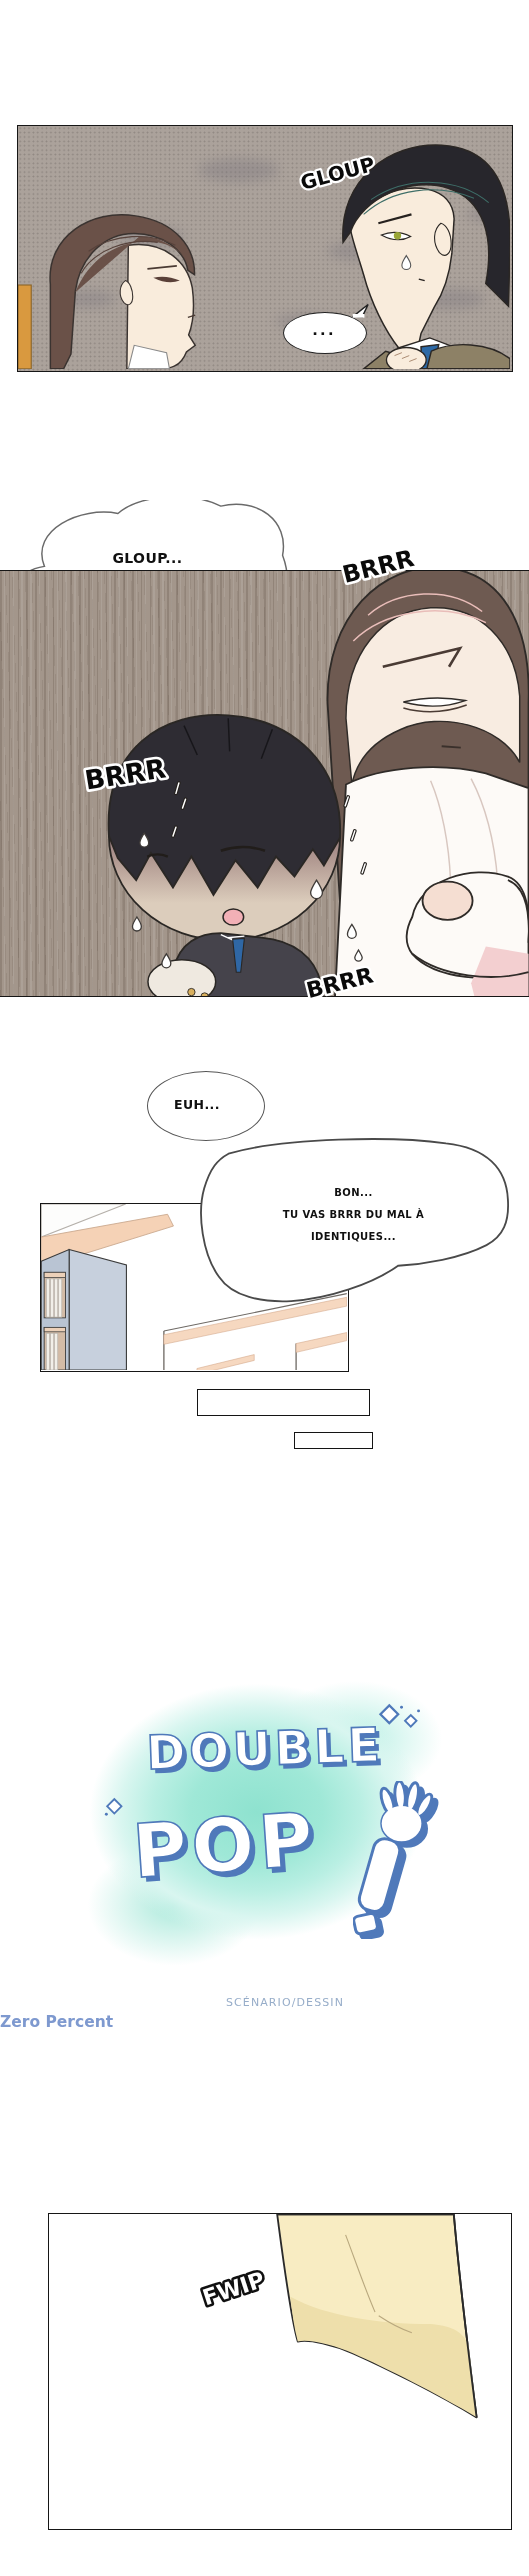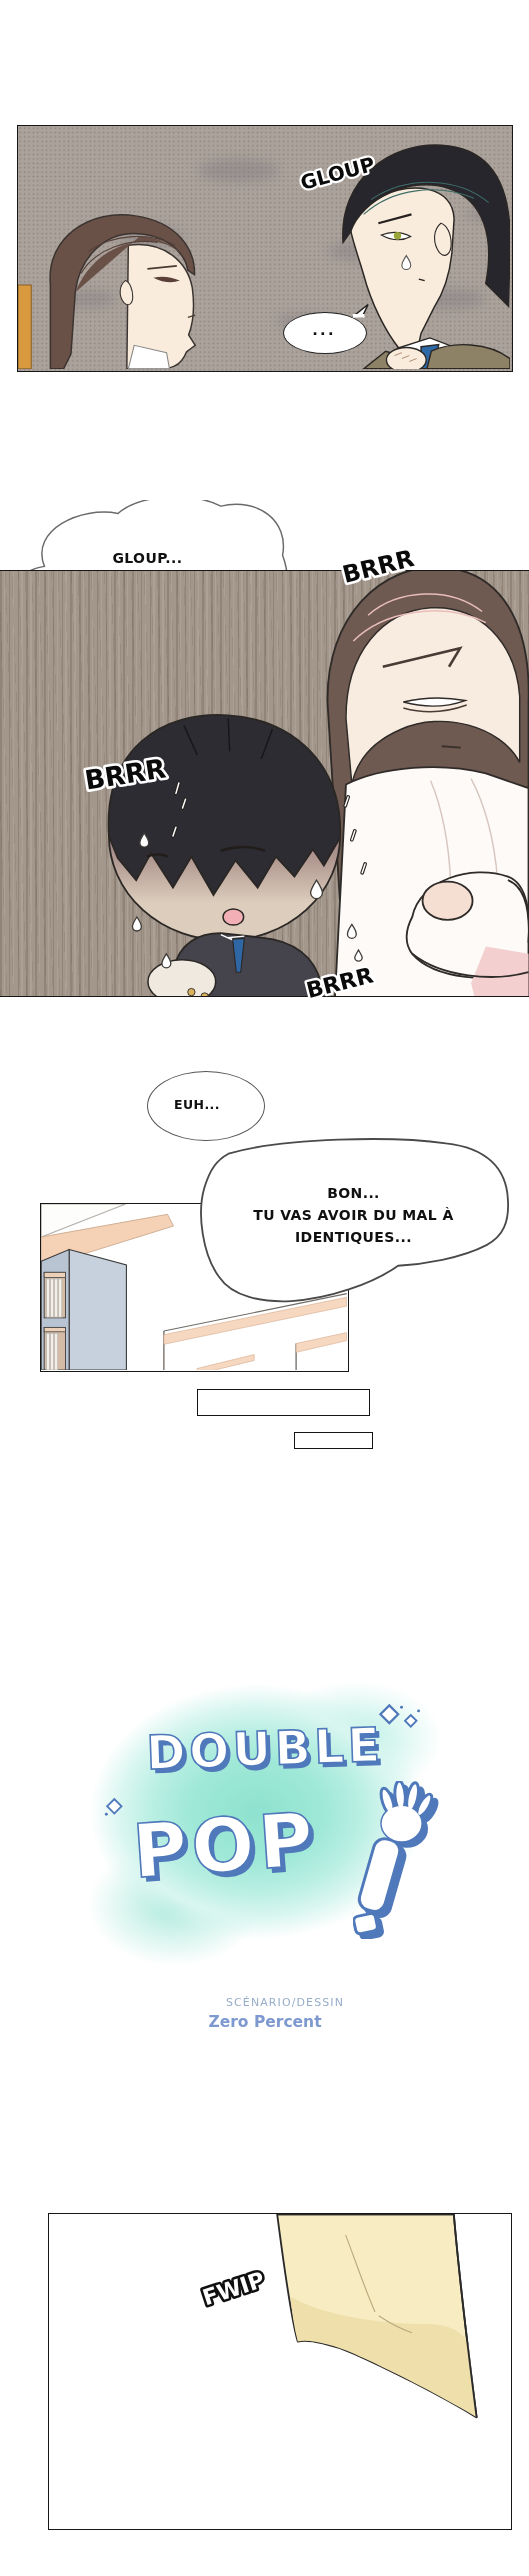--- a/index.html
+++ b/index.html
@@ -29,21 +29,21 @@
       radial-gradient(ellipse 30% 25% at 28% 72%, rgba(143,226,207,.75), rgba(255,255,255,0) 70%),
       radial-gradient(ellipse 30% 24% at 72% 24%, rgba(170,236,222,.85), rgba(255,255,255,0) 70%);}
   .title-word{position:absolute;width:100%;text-align:center;color:#fff;font-weight:900;
       -webkit-text-stroke:1.6px #4f79ba;}
   .title-word1{top:65px;font-size:47px;letter-spacing:3.7px;transform:rotate(-2deg);
       text-shadow:3.7px 4.4px 0 #4f79ba;}
   .title-word2{top:146px;left:-40px;font-size:74px;letter-spacing:4.4px;transform:rotate(-4deg);
       text-shadow:4.4px 5.2px 0 #4f79ba;}
   .credit-role{position:absolute;left:0;top:1996px;width:530px;text-align:center;
       font-size:11px;letter-spacing:1.1px;color:#97adc9;margin-left:20px;}
-  .credit-name{position:absolute;left:0;top:2013px;width:530px;text-align:center;
+  .credit-name{position:absolute;left:0;top:2013px;width:530px;
       font-size:15.5px;font-weight:bold;color:#7e99cf;}
   .sparkle{position:absolute;overflow:visible;}
 </style>
 </head>
 <body>
 
 <div class="page">
 
   <div class="panel p1bg" style="left:17px;top:125px;width:496px;height:247px;">
     <svg width="492" height="243" viewBox="0 0 669 330">
@@ -228,23 +228,23 @@
         <line x1="347" y1="190" x2="347" y2="226" stroke="#6f6a65" stroke-width="1.8"></line>
         <polygon points="347,190 416,175 416,186 347,202" fill="#f6d8c0" stroke="#d4a98c" stroke-width="0.8"></polygon>
         <polygon points="212,224 290,205 290,213 212,232" fill="#f6d8c0" stroke="#d4a98c" stroke-width="0.8"></polygon>
       </g>
     </svg>
   </div>
 
   <svg class="abs" style="left:188px;top:1133px;" width="328" height="177" viewBox="0 0 445 240">
     <path d="M55,28 C130,6 280,4 350,14 C405,20 432,48 434,90 C436,120 428,140 405,152 C370,170 320,178 285,180 C250,205 190,225 140,228 C100,230 60,222 42,195 C20,165 12,110 22,75 C30,48 40,36 55,28 Z" fill="#ffffff" stroke="#4a4a4a" stroke-width="2.5"></path>
   </svg>
-  <div class="bubble-text" style="left:243px;top:1182px;width:221px;font-size:14px;line-height:22px;">
+  <div class="bubble-text" style="left:243px;top:1182px;width:221px;font-size:10px;line-height:22px;">
     <div>BON...</div>
-    <div>TU VAS AVOIR DU MAL À</div>
+    <div>TU VAS BRRR DU MAL À</div>
     <div>IDENTIQUES...</div>
   </div>
 
   <div class="empty-box" style="left:197px;top:1389px;width:173px;height:27px;"></div>
   <div class="empty-box" style="left:294px;top:1432px;width:79px;height:17px;border-width:1.5px;"></div>
 
   <div class="watercolor">
     <div class="title-word title-word1">DOUBLE</div>
     <div class="title-word title-word2">POP</div>
 

